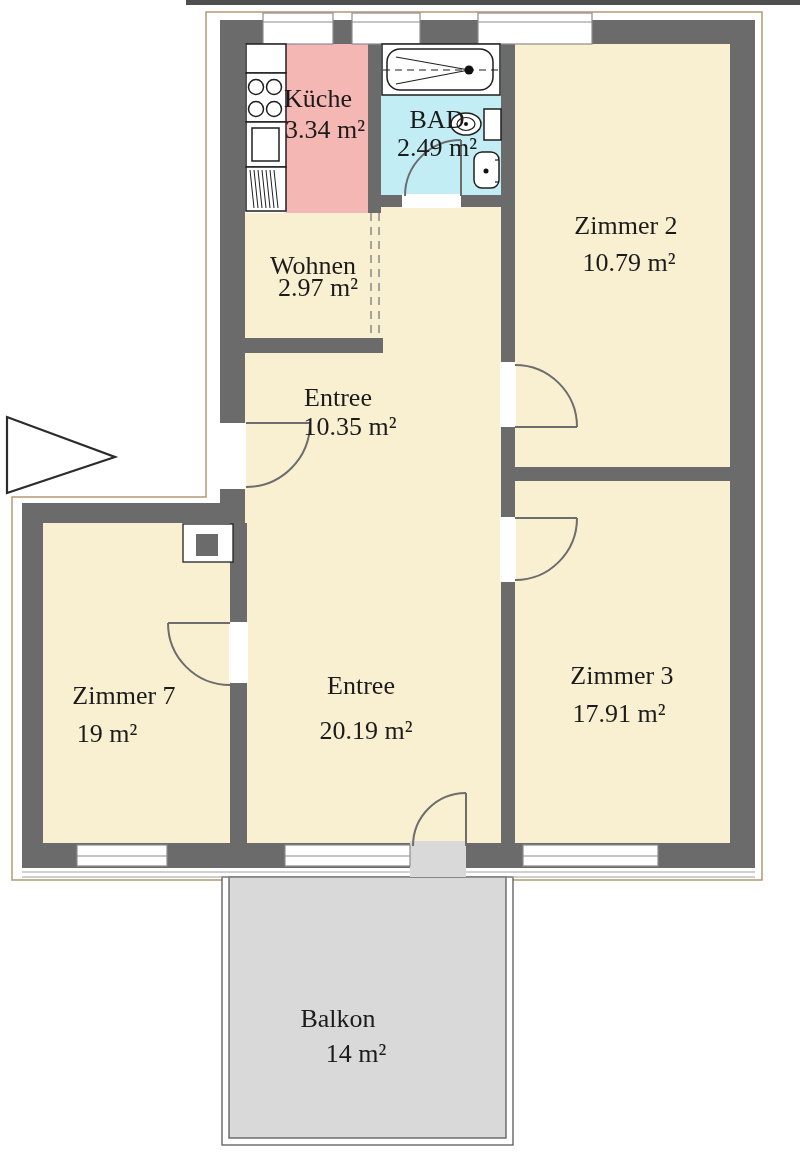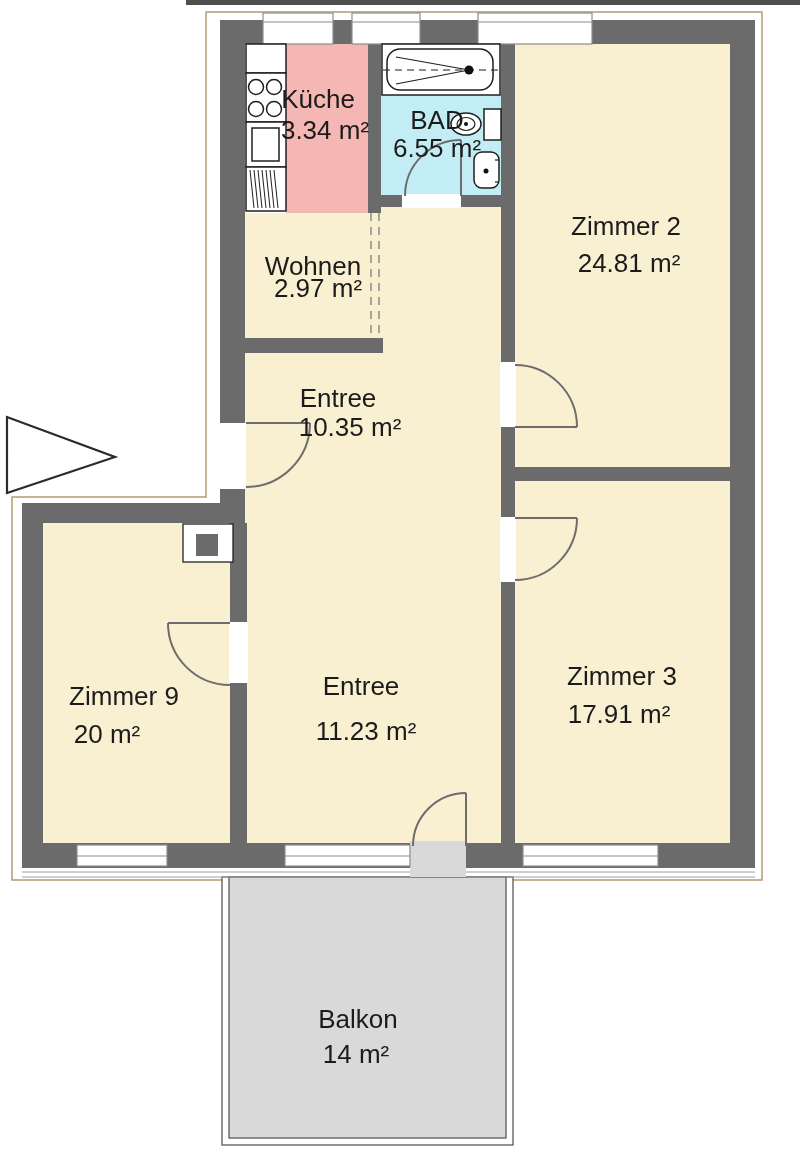--- a/index.html
+++ b/index.html
@@ -1,17 +1,17 @@
 <!DOCTYPE html>
 <html><head>
 <meta charset="utf-8">
 <style>
   html,body{margin:0;padding:0;background:#ffffff;}
   #plan{position:relative;width:800px;height:1172px;background:#ffffff;overflow:hidden;
-        font-family:Liberation Sans, sans-serif;}
+        font-family:Liberation Serif, serif;}
   #plan svg{position:absolute;left:0;top:0;}
   .lbl{position:absolute;transform:translate(-50%,-50%);font-size:26px;line-height:1;
        color:#1b1b1b;white-space:nowrap;}
 </style>
 </head>
 <body>
 
 <div id="plan">
 <svg width="800" height="1172" viewBox="0 0 800 1172">
 
@@ -152,28 +152,28 @@
     <rect x="183" y="524" width="50" height="38" fill="#ffffff" stroke="#222222" stroke-width="1.3"></rect>
     <rect x="196" y="534" width="22" height="22" fill="#6b6b6b"></rect>
   </g>
 
   <polygon points="7,417 7,493 115,457" fill="#ffffff" stroke="#2b2b2b" stroke-width="2.2"></polygon>
 </svg>
 
   <div class="lbl" style="left:318px;top:99px">Küche</div>
   <div class="lbl" style="left:325px;top:130px">3.34 m²</div>
   <div class="lbl" style="left:437px;top:120px">BAD</div>
-  <div class="lbl" style="left:437px;top:148px">6.55 m²</div>
+  <div class="lbl" style="left:437px;top:148px">2.49 m²</div>
   <div class="lbl" style="left:626px;top:226px">Zimmer 2</div>
-  <div class="lbl" style="left:629px;top:263px">24.81 m²</div>
+  <div class="lbl" style="left:629px;top:263px">10.79 m²</div>
   <div class="lbl" style="left:313px;top:266px">Wohnen</div>
   <div class="lbl" style="left:318px;top:288px">2.97 m²</div>
   <div class="lbl" style="left:338px;top:398px">Entree</div>
   <div class="lbl" style="left:350px;top:427px">10.35 m²</div>
-  <div class="lbl" style="left:124px;top:696px">Zimmer 9</div>
-  <div class="lbl" style="left:107px;top:734px">20 m²</div>
+  <div class="lbl" style="left:124px;top:696px">Zimmer 7</div>
+  <div class="lbl" style="left:107px;top:734px">19 m²</div>
   <div class="lbl" style="left:361px;top:686px">Entree</div>
-  <div class="lbl" style="left:366px;top:731px">11.23 m²</div>
+  <div class="lbl" style="left:366px;top:731px">20.19 m²</div>
   <div class="lbl" style="left:622px;top:676px">Zimmer 3</div>
   <div class="lbl" style="left:619px;top:714px">17.91 m²</div>
-  <div class="lbl" style="left:358px;top:1019px">Balkon</div>
+  <div class="lbl" style="left:338px;top:1019px">Balkon</div>
   <div class="lbl" style="left:356px;top:1054px">14 m²</div>
 </div>
 
 </body></html>

